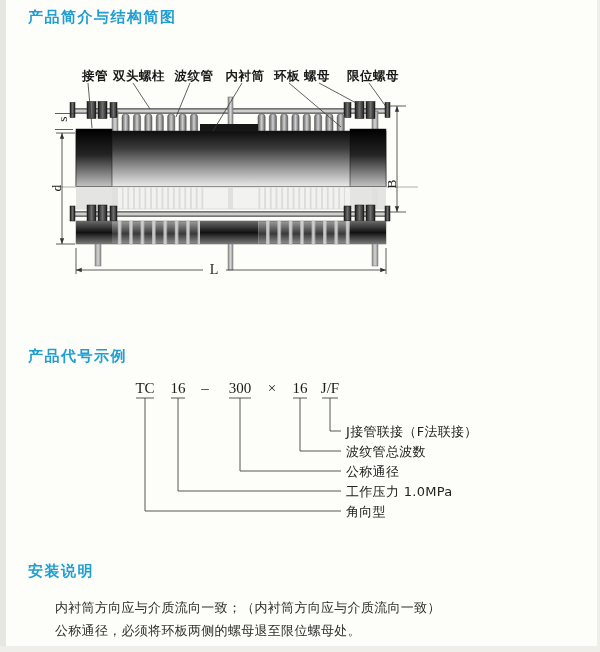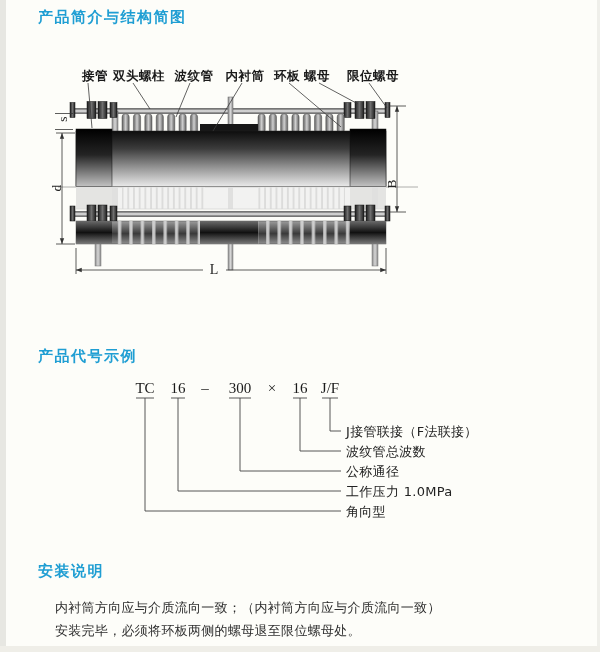--- a/index.html
+++ b/index.html
@@ -8,21 +8,21 @@
     background:#fdfdf9;
     font-family:"DejaVu Sans","Liberation Sans",sans-serif;
     position:relative;overflow:hidden;
     -webkit-font-smoothing:antialiased;
   }
   .edge{position:absolute;}
   .edge-left{left:0;top:0;width:6px;height:652px;background:#e7e7e2;}
   .edge-right{right:0;top:0;width:3px;height:652px;background:#efefea;}
   .edge-bottom{left:0;bottom:0;width:600px;height:6px;background:#efeee8;}
   .sec-heading{
-    position:absolute;left:38px;
+    position:absolute;left:28px;
     font-size:15px;font-weight:bold;color:#1f9ed3;
     letter-spacing:1.5px;white-space:nowrap;
   }
   #heading-intro{top:8px;}
   #heading-code{top:347px;}
   #heading-install{top:562px;font-family:Liberation Serif, serif;}
   .install-line{
     position:absolute;left:55px;
     font-size:13px;color:#2f2f2f;letter-spacing:0.3px;white-space:nowrap;
   }
@@ -42,21 +42,21 @@
 
 <div class="edge edge-left"></div>
 <div class="edge edge-right"></div>
 <div class="edge edge-bottom"></div>
 
 <div id="heading-intro" class="sec-heading">产品简介与结构简图</div>
 <div id="heading-code" class="sec-heading">产品代号示例</div>
 <div id="heading-install" class="sec-heading">安装说明</div>
 
 <div id="install-line-1" class="install-line">内衬筒方向应与介质流向一致；（内衬筒方向应与介质流向一致）</div>
-<div id="install-line-2" class="install-line">安装完毕，必须将环板两侧的螺母退至限位螺母处。</div>
+<div id="install-line-2" class="install-line">公称通径，必须将环板两侧的螺母退至限位螺母处。</div>
 
 <svg width="600" height="652" viewBox="0 0 600 652">
   <defs>
     <linearGradient id="bodyGrad" x1="0" y1="0" x2="0" y2="1">
       <stop offset="0%" stop-color="#0d0d0d"></stop>
       <stop offset="32%" stop-color="#3c3c3c"></stop>
       <stop offset="68%" stop-color="#9a9a9a"></stop>
       <stop offset="100%" stop-color="#e9e9e9"></stop>
     </linearGradient>
     <linearGradient id="capGrad" x1="0" y1="0" x2="0" y2="1">

